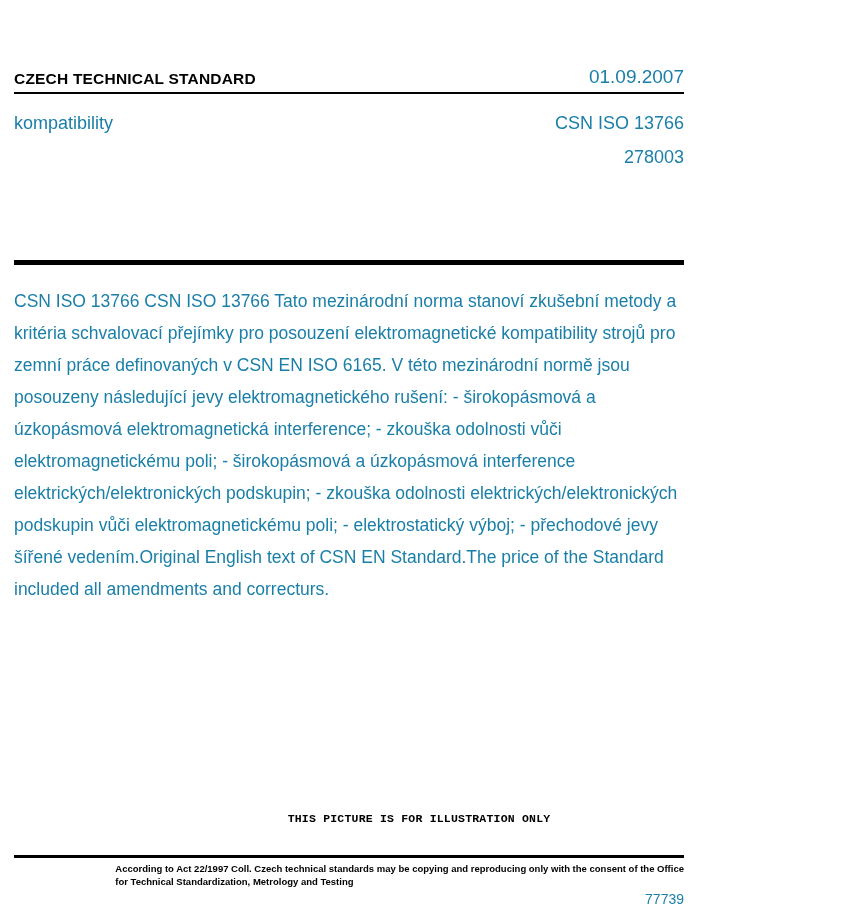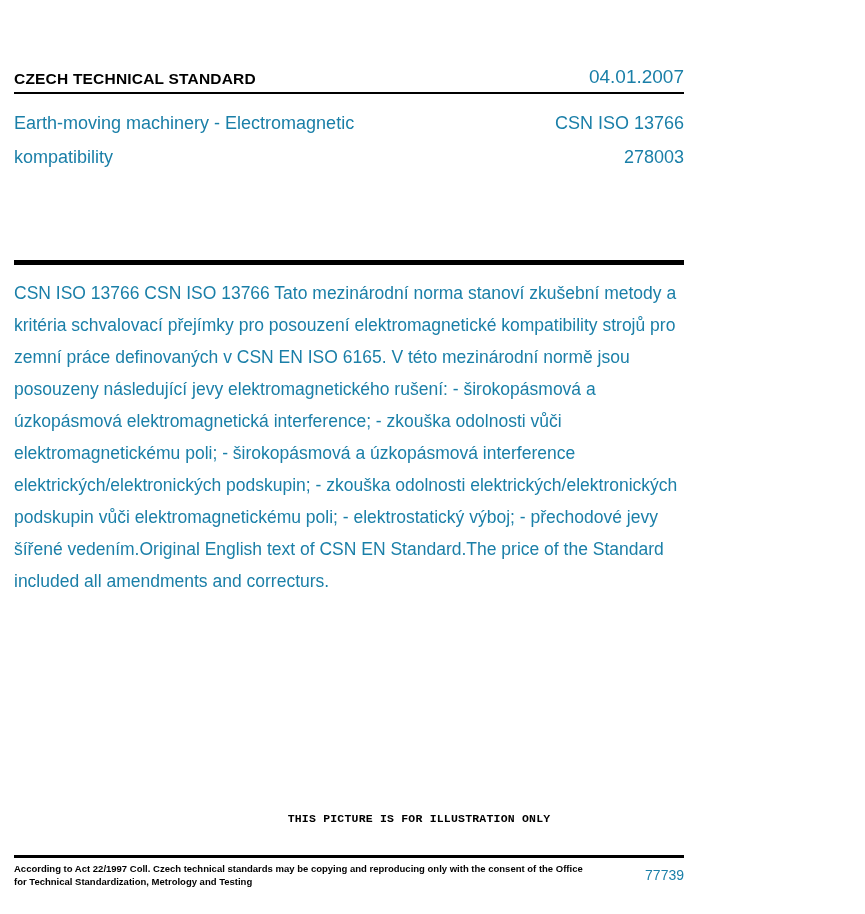--- a/index.html
+++ b/index.html
@@ -72,21 +72,21 @@
   }
 
   .rule-thick {
     height: 5px;
     background: #000000;
     width: 100%;
   }
 
   
   .abstract {
-    padding-top: 12px;
+    padding-top: 20px;
     font-size: 17.5px;
     line-height: 32px;
     color: #1a7fa8;
   }
   .abstract p {
     margin: 0;
   }
 
   
   .illus-note {
@@ -111,22 +111,23 @@
     top: 855px;
     height: 3px;
     background: #000000;
   }
   .footer {
     position: absolute;
     left: 14px;
     right: 14px;
     top: 862px;
     display: flex;
-    align-items: center;
+    align-items: flex-end;
     justify-content: space-between;
+    flex-direction: column;
   }
   .footer-text {
     font-size: 9.5px;
     line-height: 13px;
     font-weight: bold;
     color: #000000;
     max-width: 620px;
   }
   .footer-number {
     font-size: 14px;
@@ -134,28 +135,27 @@
     line-height: 22px;
   }
 </style>
 </head>
 <body>
 
 <div class="page">
 
   <div class="header-row">
     <div class="std-label">CZECH TECHNICAL STANDARD</div>
-    <div class="std-date">04.01.2007</div>
+    <div class="std-date">01.09.2007</div>
   </div>
 
   <div class="rule-thin"></div>
 
   <div class="title-block">
     <div class="title-text">
-      <div>Earth-moving machinery - Electromagnetic</div>
       <div>kompatibility</div>
     </div>
     <div class="code-block">
       <div>CSN ISO 13766</div>
       <div>278003</div>
     </div>
   </div>
 
   <div class="spacer"></div>
 

